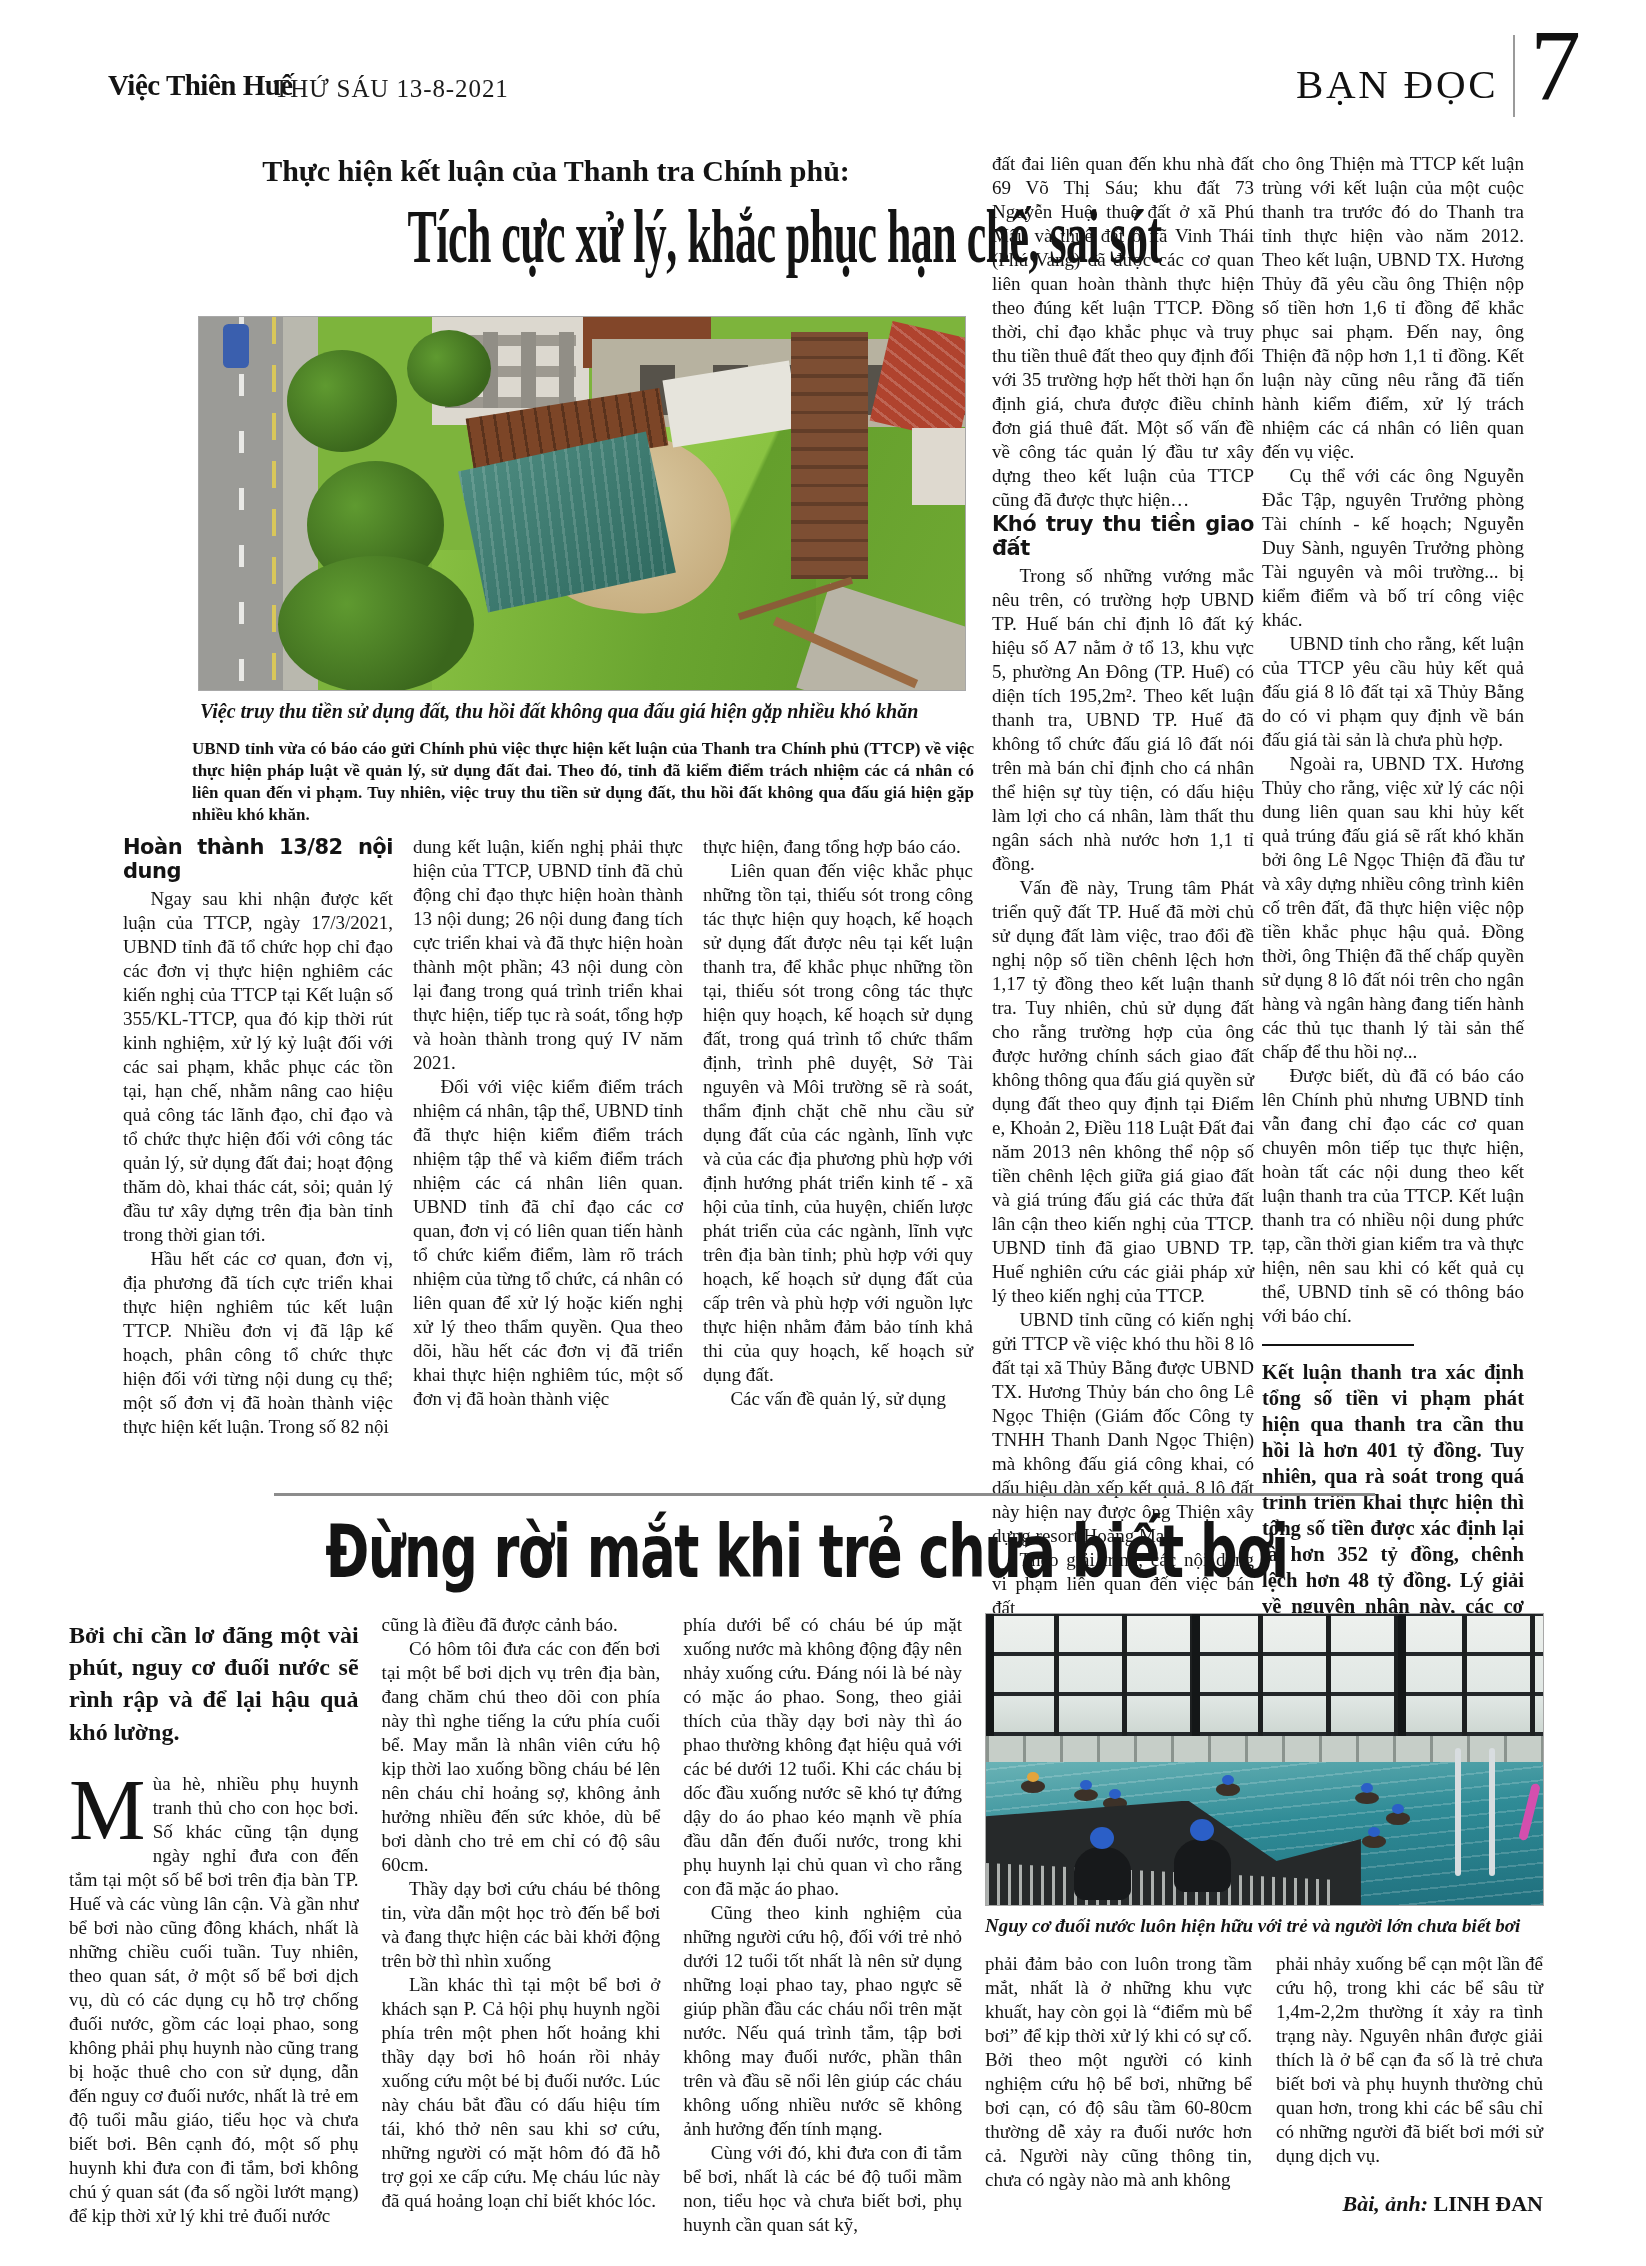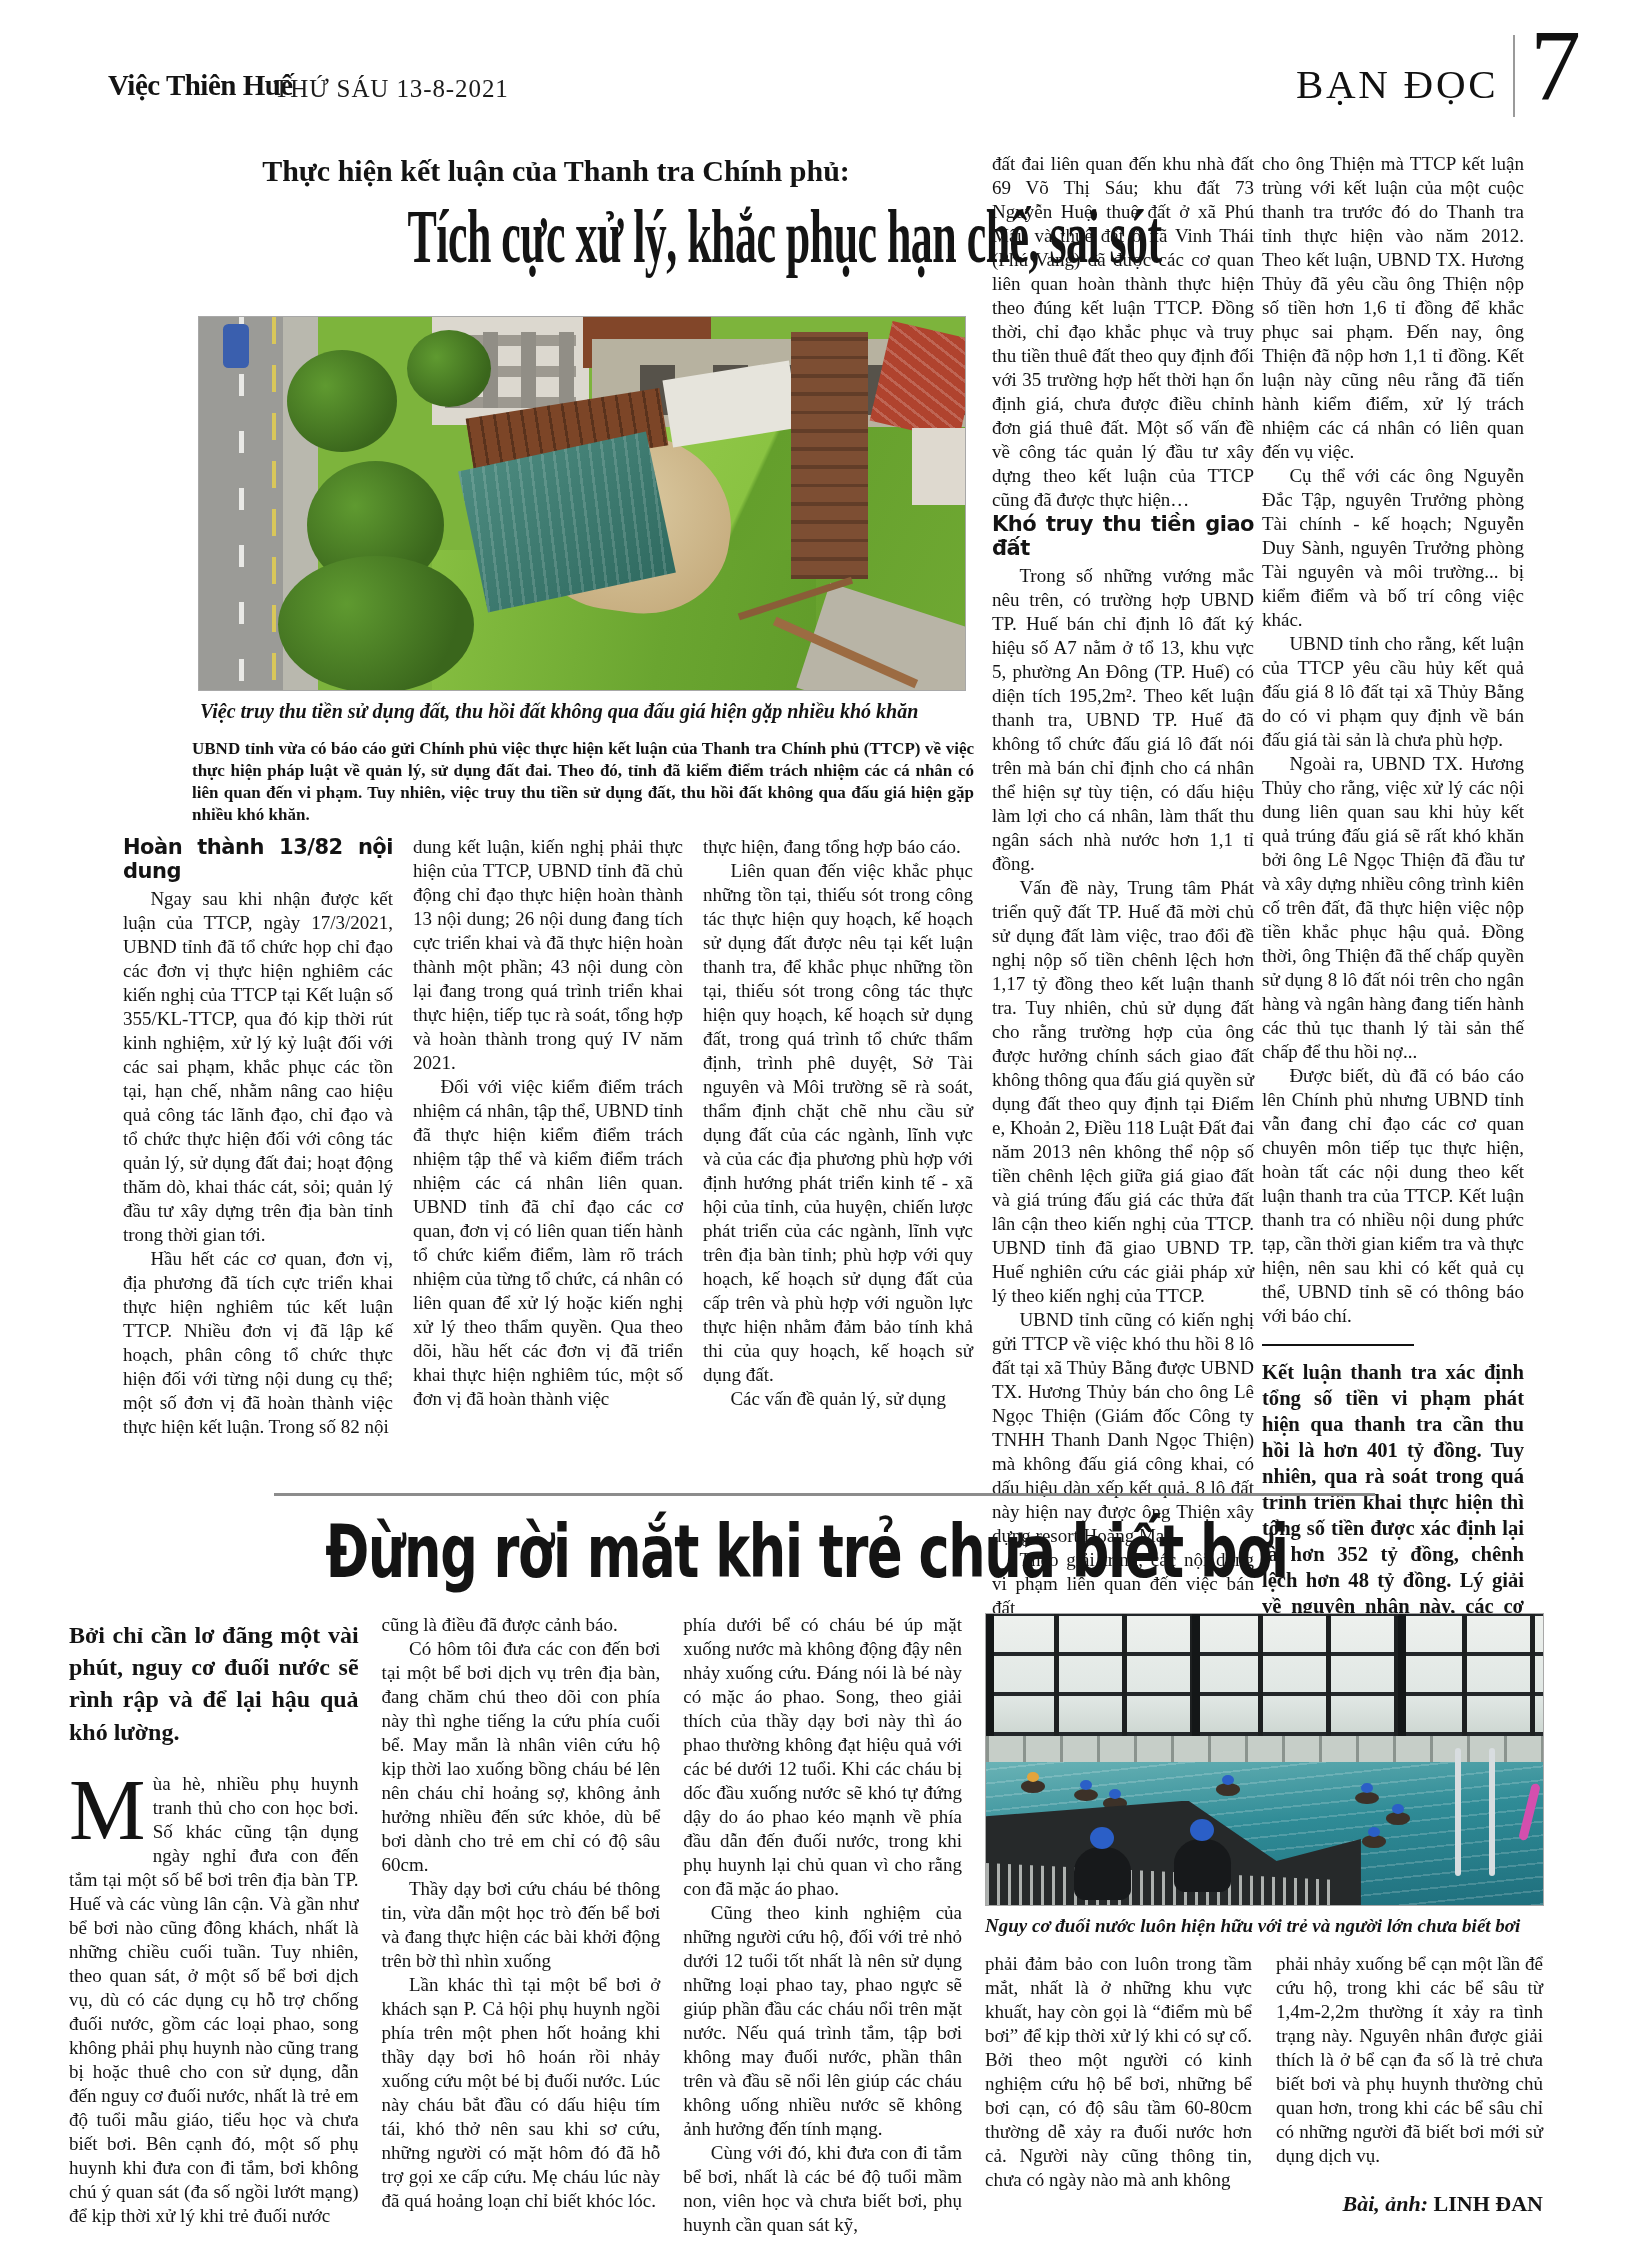--- a/index.html
+++ b/index.html
@@ -240,21 +240,21 @@
       </div>
       <div class="a2col a2c2">
         <p>cũng là điều đã được cảnh báo.</p>
         <p class="ind">Có hôm tôi đưa các con đến bơi tại một bể bơi dịch vụ trên địa bàn, đang chăm chú theo dõi con phía này thì nghe tiếng la cứu phía cuối bể. May mắn là nhân viên cứu hộ kịp thời lao xuống bồng cháu bé lên nên cháu chỉ hoảng sợ, không ảnh hưởng nhiều đến sức khỏe, dù bể bơi dành cho trẻ em chỉ có độ sâu 60cm.</p>
         <p class="ind">Thầy dạy bơi cứu cháu bé thông tin, vừa dẫn một học trò đến bể bơi và đang thực hiện các bài khởi động trên bờ thì nhìn xuống</p>
         <p class="ind">Lần khác thì tại một bể bơi ở khách sạn P. Cả hội phụ huynh ngồi phía trên một phen hốt hoảng khi thầy dạy bơi hô hoán rồi nhảy xuống cứu một bé bị đuối nước. Lúc này cháu bắt đầu có dấu hiệu tím tái, khó thở nên sau khi sơ cứu, những người có mặt hôm đó đã hỗ trợ gọi xe cấp cứu. Mẹ cháu lúc này đã quá hoảng loạn chỉ biết khóc lóc.</p>
       </div>
       <div class="a2col a2c3">
         <p>phía dưới bể có cháu bé úp mặt xuống nước mà không động đậy nên nhảy xuống cứu. Đáng nói là bé này có mặc áo phao. Song, theo giải thích của thầy dạy bơi này thì áo phao thường không đạt hiệu quả với các bé dưới 12 tuổi. Khi các cháu bị dốc đầu xuống nước sẽ khó tự đứng dậy do áo phao kéo mạnh về phía đầu dẫn đến đuối nước, trong khi phụ huynh lại chủ quan vì cho rằng con đã mặc áo phao.</p>
         <p class="ind">Cũng theo kinh nghiệm của những người cứu hộ, đối với trẻ nhỏ dưới 12 tuổi tốt nhất là nên sử dụng những loại phao tay, phao ngực sẽ giúp phần đầu các cháu nổi trên mặt nước. Nếu quá trình tắm, tập bơi không may đuối nước, phần thân trên và đầu sẽ nổi lên giúp các cháu không uống nhiều nước sẽ không ảnh hưởng đến tính mạng.</p>
-        <p class="ind">Cùng với đó, khi đưa con đi tắm bể bơi, nhất là các bé độ tuổi mầm non, viên học và chưa biết bơi, phụ huynh cần quan sát kỹ,</p>
+        <p class="ind">Cùng với đó, khi đưa con đi tắm bể bơi, nhất là các bé độ tuổi mầm non, tiểu học và chưa biết bơi, phụ huynh cần quan sát kỹ,</p>
       </div>
 
       <div class="a2right">
         <div class="photo2">
           <div class="p2-windows"></div>
           <div class="p2-beam"></div>
           <div class="p2-wall"></div>
           <div class="p2-water"></div>
           <div class="p2-ripples"></div>
           <div class="swimmer orange" style="left:35px;top:57%;"></div>

